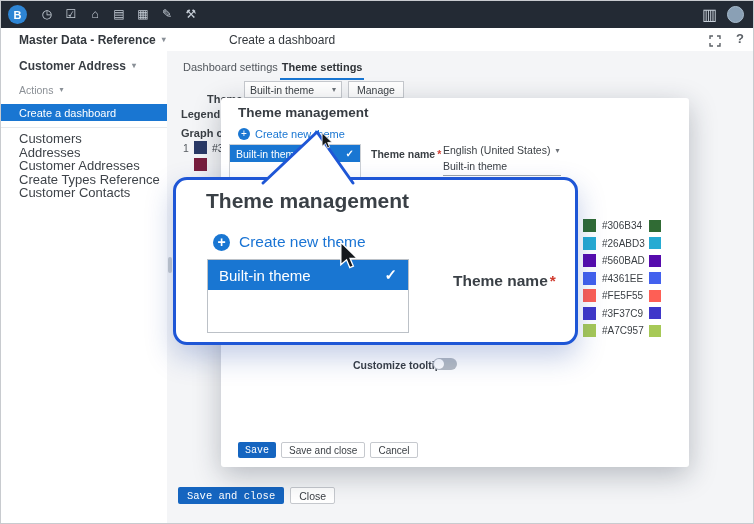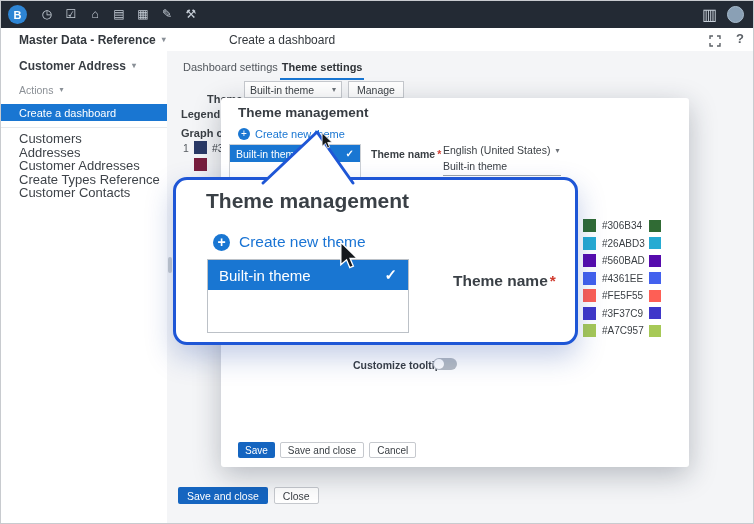--- a/index.html
+++ b/index.html
@@ -54,21 +54,21 @@
               box-sizing:border-box;font-size:10.5px;display:flex;align-items:center;padding:0 8px;color:#3a3f44;}
   .legend-lbl{left:14px;top:57px;width:40px;overflow:hidden;white-space:nowrap;}
   .graph-lbl{left:14px;top:76px;}
   .g-num{left:16px;top:91px;font-size:10.5px;color:#565b60;}
   .g-swatch1{left:27px;top:90px;width:13px;height:13px;}
   .g-hex{left:45px;top:91px;font-size:10.5px;color:#3a3f44;}
   .g-swatch2{left:27px;top:107px;width:13px;height:13px;}
   .v-thumb{left:1px;top:206px;width:4px;height:16px;background:#c6cace;border-radius:2px;}
   .main-footer{position:absolute;left:11px;top:436px;display:flex;gap:6px;}
   .btn-primary{background:#1565c0;color:#fff;border:none;border-radius:2px;height:17px;
-               font-size:10.5px;display:flex;align-items:center;padding:0 9px;font-family:Liberation Sans, sans-serif;}
+               font-size:10.5px;display:flex;align-items:center;padding:0 9px;font-family:Liberation Mono, monospace;}
   .btn-plain{background:#fff;color:#3a3f44;border:1px solid #c6c9ce;border-radius:2px;height:17px;
              font-size:10.5px;display:flex;align-items:center;padding:0 8px;box-sizing:border-box;font-family:inherit;}
 
   
   .modal{position:absolute;left:220px;top:97px;width:468px;height:369px;background:#fff;
          border-radius:3px;box-shadow:0 8px 28px rgba(25,35,55,.28);z-index:10;}
   .m-title{left:17px;top:7px;font-size:13.5px;font-weight:700;color:#383d43;}
   .m-link{left:17px;top:30px;display:flex;align-items:center;gap:5px;}
   .plus-s{width:12px;height:12px;border-radius:50%;background:#1976d2;color:#fff;font-size:10px;
           line-height:12px;text-align:center;}

